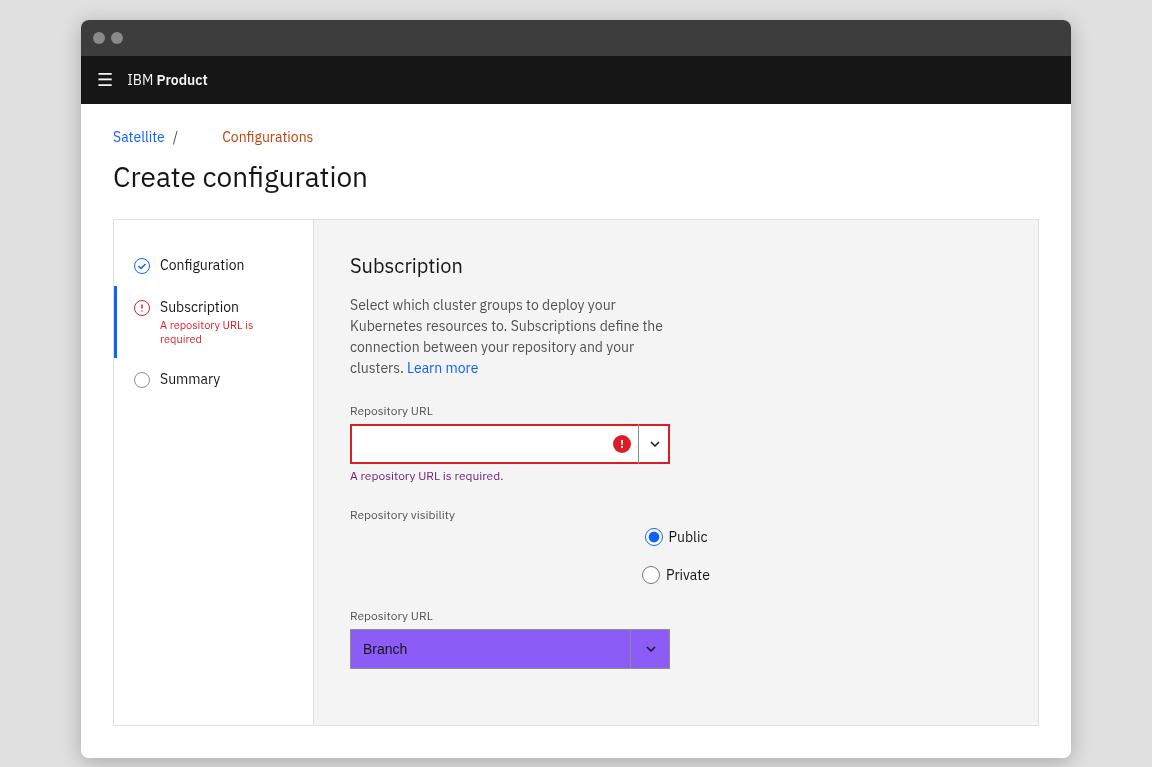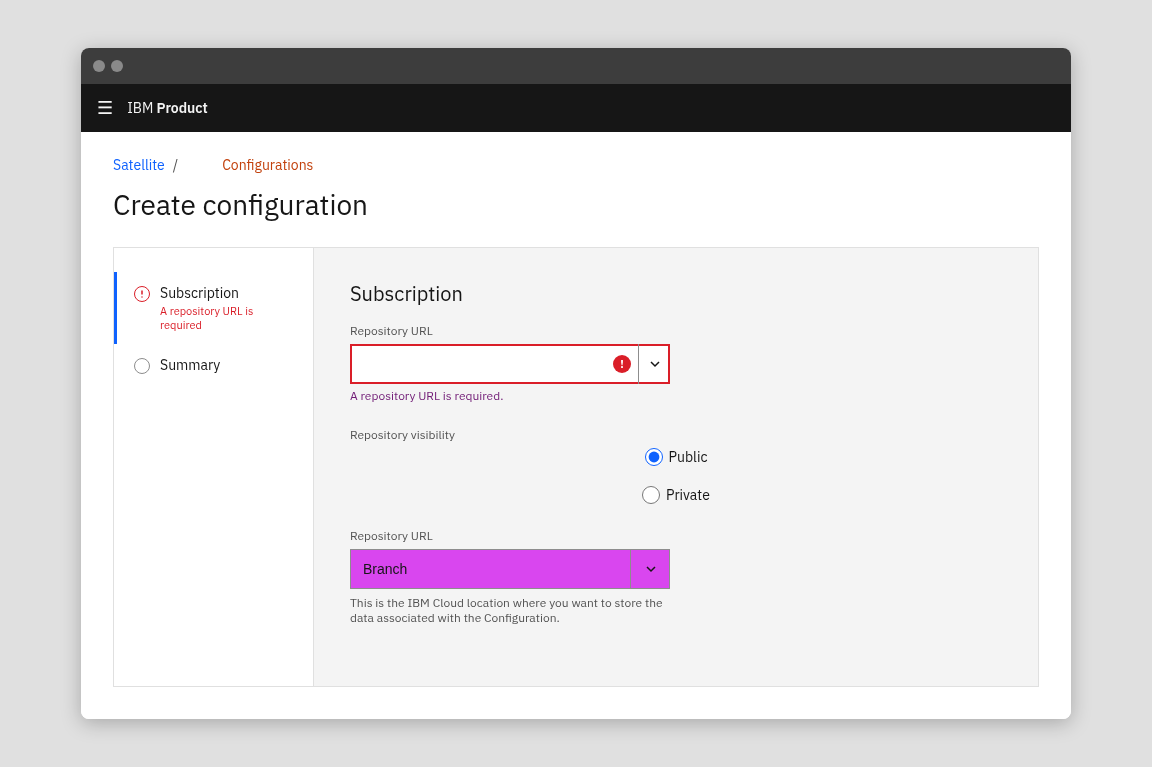--- a/index.html
+++ b/index.html
@@ -319,21 +319,21 @@
     
     .select-wrapper {
       position: relative;
       max-width: 320px;
     }
 
     .form-select {
       width: 100%;
       height: 40px;
       border: 1px solid #8d8d8d;
-      background: #d946ef;
+      background: #8b5cf6;
       padding: 0 40px 0 12px;
       font-size: 14px;
       color: #161616;
       appearance: none;
       cursor: pointer;
       outline: none;
     }
 
     .select-chevron {
       position: absolute;
@@ -397,20 +397,31 @@
       <span class="breadcrumb-separator">/</span>
       <span class="breadcrumb-current">Configurations</span>
     </nav>
 
     <h1 class="page-title">Create configuration</h1>
 
     <div class="wizard-container">
 
       <nav class="progress-nav">
 
+        <div class="progress-item">
+          <span class="progress-icon completed">
+            <svg width="16" height="16" viewBox="0 0 16 16" fill="none">
+              <circle cx="8" cy="8" r="7.5" stroke="#0f62fe" fill="none"></circle>
+              <path d="M4.5 8L7 10.5L11.5 6" stroke="#0f62fe" stroke-width="1.5" fill="none"></path>
+            </svg>
+          </span>
+          <div class="progress-text">
+            <div class="progress-label">Configuration</div>
+          </div>
+        </div>
 
         <div class="progress-item active">
           <span class="progress-icon error">
             <svg width="16" height="16" viewBox="0 0 16 16" fill="none">
               <circle cx="8" cy="8" r="7.5" stroke="#da1e28" fill="none"></circle>
               <path d="M8 4.5V8.5" stroke="#da1e28" stroke-width="1.5"></path>
               <circle cx="8" cy="11" r="0.75" fill="#da1e28"></circle>
             </svg>
           </span>
           <div class="progress-text">
@@ -425,20 +436,24 @@
             <div class="progress-label">Summary</div>
           </div>
         </div>
 
       </nav>
 
       <div class="form-area">
 
         <h2 class="section-title">Subscription</h2>
 
+        <p class="description-text">
+          <span>Select which cluster groups to deploy your Kubernetes resources to. Subscriptions define the connection between your repository and your clusters.</span>
+          <a href="#">Learn more</a>
+        </p>
 
         <div class="form-group">
           <label class="form-label">Repository URL</label>
           <div class="input-wrapper">
             <input class="form-input error" type="text" value="" style="">
             <div class="input-icon-area">
               <div class="error-icon">
                 <div class="error-dot"></div>
               </div>
               <button class="chevron-btn">
@@ -470,20 +485,19 @@
           <div class="select-wrapper">
             <select class="form-select">
               <option value="branch">Branch</option>
             </select>
             <div class="select-chevron">
               <svg class="chevron-svg" viewBox="0 0 16 16" fill="none">
                 <path d="M4 6l4 4 4-4" stroke="#161616" stroke-width="1.5" fill="none"></path>
               </svg>
             </div>
           </div>
-          <div class="helper-text">This is the IBM Cloud location where you want to store the data associated with the Configuration.</div>
         </div>
 
 
       </div>
     </div>
   </div>
 </div>
 
 </body></html>

